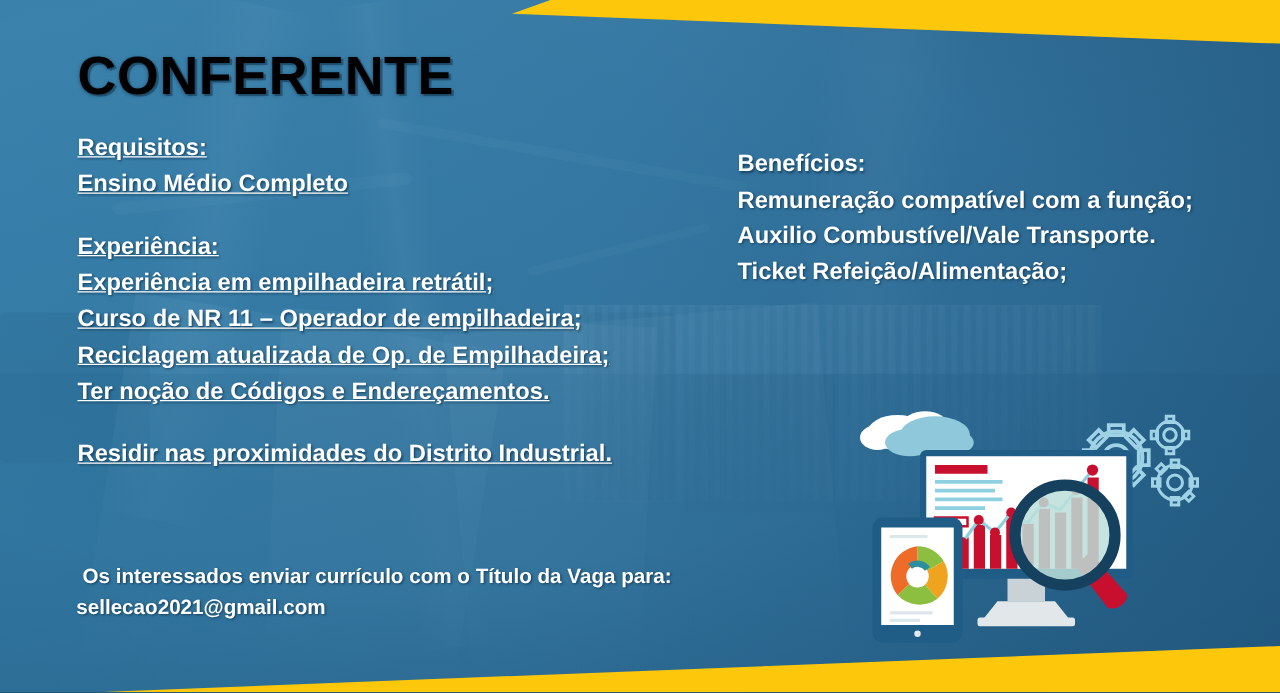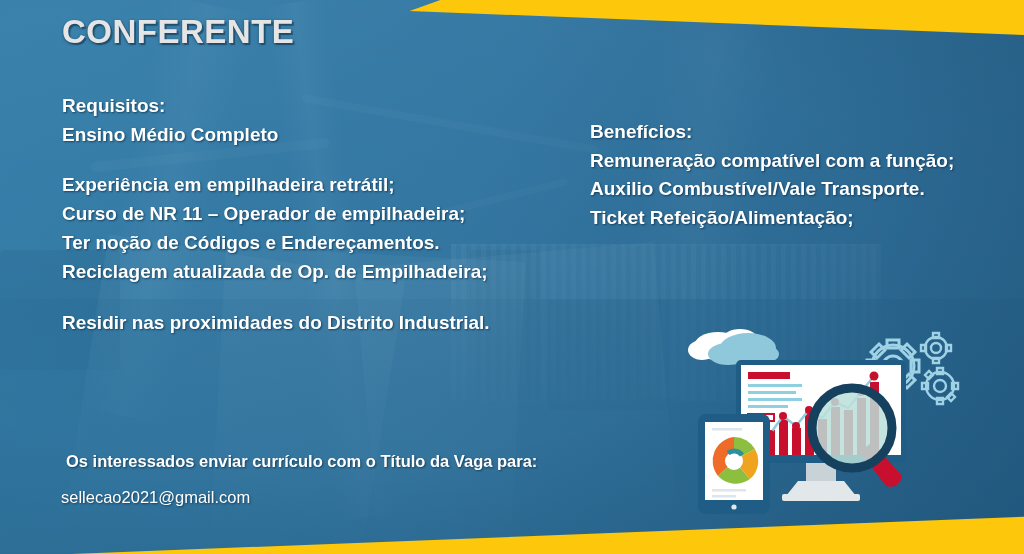--- a/index.html
+++ b/index.html
@@ -47,33 +47,33 @@
     left:0;top:0;width:1024px;height:40px;
     clip-path:polygon(43% 0, 100% 0, 100% 35px, 40% 11px);
   }
   .wedge-bottom{
     left:0;bottom:0;width:1024px;height:60px;
     clip-path:polygon(7% 100%, 100% 38%, 100% 100%);
   }
 
   
   .title{
-    position:absolute;left:62px;top:13px;
-    font-size:33px;font-weight:bold;letter-spacing:.5px;color:#e5e5e5;
+    position:absolute;left:62px;top:37px;
+    font-size:43px;font-weight:bold;letter-spacing:.5px;color:#000000;
     text-shadow:2px 2px 0 rgba(22,58,85,.55),0 1px 3px rgba(10,40,64,.6);
   }
   .col{position:absolute;color:#fff;text-shadow:1px 1px 2px rgba(14,48,74,.75);}
-  .col-left{left:62px;top:92px;width:520px;}
+  .col-left{left:62px;top:105px;width:520px;text-decoration:underline;}
   .col-right{left:590px;top:118px;width:390px;}
   .hd{font-size:19px;font-weight:bold;line-height:1.5;}
   .ln{font-size:19px;font-weight:bold;line-height:1.52;}
   .gap{height:22px;}
   .cta{position:absolute;left:66px;top:452px;color:#fff;text-shadow:1px 1px 2px rgba(14,48,74,.75);}
   .cta .l1{font-size:16.5px;font-weight:bold;text-align:center;}
-  .cta .l2{font-size:16.5px;font-weight:normal;margin-top:17px;margin-left:-5px;}
+  .cta .l2{font-size:16.5px;font-weight:bold;margin-top:6px;margin-left:-5px;}
 
   
   .illu{position:absolute;left:688px;right:0;bottom:24px;top:324px;}
   .illu svg{width:100%;height:100%;display:block;}
 </style>
 </head>
 <body>
 
 <div id="poster">
 
@@ -99,24 +99,25 @@
 
   <div class="wedge wedge-top2"></div>
   <div class="wedge wedge-bottom"></div>
 
   <div class="title">CONFERENTE</div>
 
   <div class="col col-left">
     <div class="hd">Requisitos:</div>
     <div class="ln">Ensino Médio Completo</div>
     <div class="gap"></div>
+    <div class="hd">Experiência:</div>
     <div class="ln">Experiência em empilhadeira retrátil;</div>
     <div class="ln">Curso de NR 11 – Operador de empilhadeira;</div>
+    <div class="ln">Reciclagem atualizada de Op. de Empilhadeira;</div>
     <div class="ln">Ter noção de Códigos e Endereçamentos.</div>
-    <div class="ln">Reciclagem atualizada de Op. de Empilhadeira;</div>
     <div class="gap"></div>
     <div class="ln">Residir nas proximidades do Distrito Industrial.</div>
   </div>
 
   <div class="col col-right">
     <div class="hd">Benefícios:</div>
     <div class="ln">Remuneração compatível com a função;</div>
     <div class="ln">Auxilio Combustível/Vale Transporte.</div>
     <div class="ln">Ticket Refeição/Alimentação;</div>
   </div>

